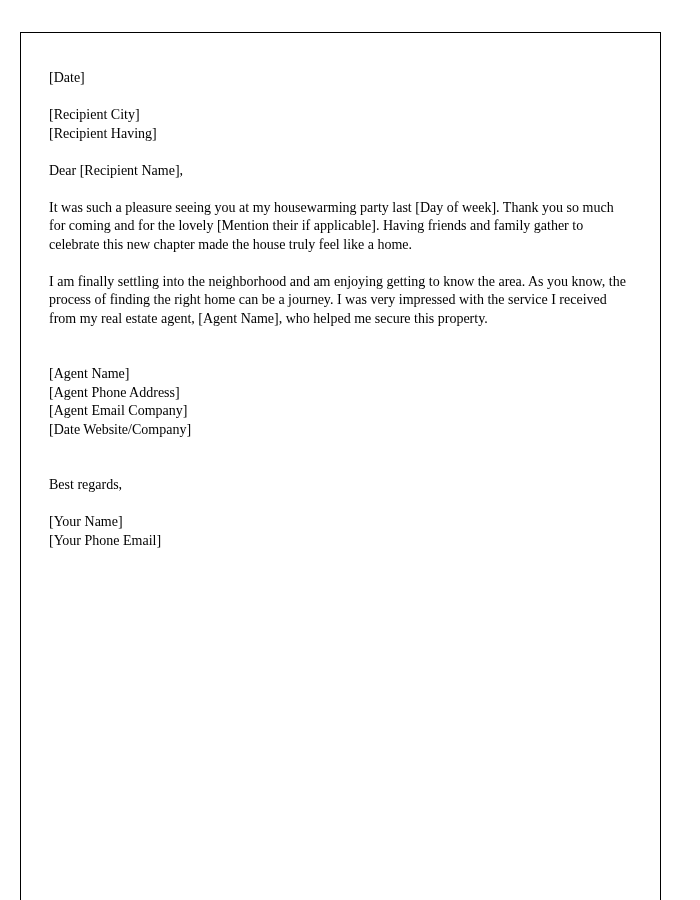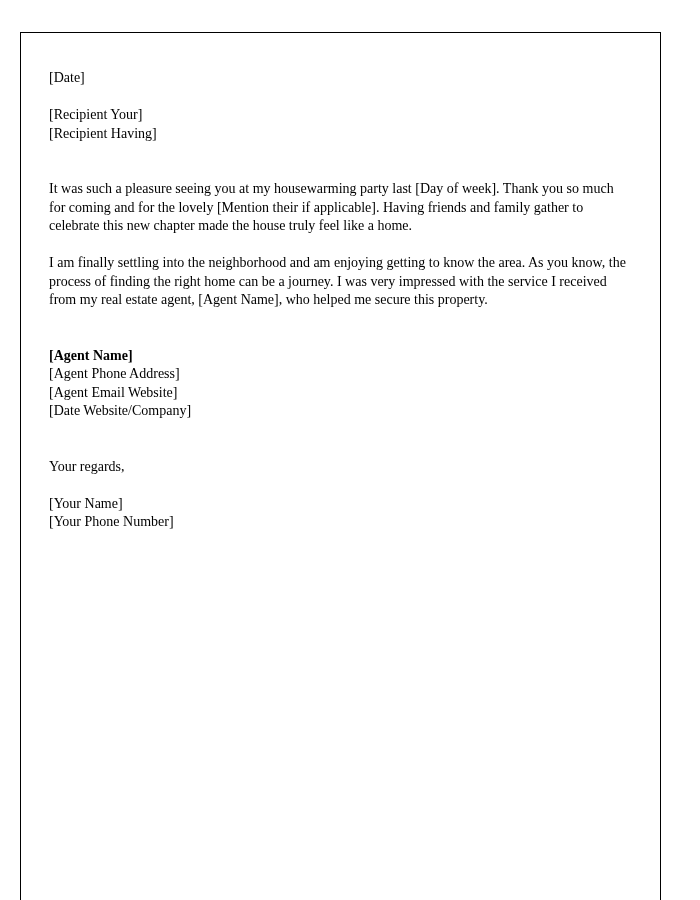--- a/index.html
+++ b/index.html
@@ -22,66 +22,67 @@
     background: #ffffff;
     border: 1px solid #000000;
     padding: 36px 28px;
     color: #000000;
     font-size: 14px;
     line-height: 18.5px;
   }
   .page p { margin: 0; }
   .spacer { height: 18.5px; }
   .para { max-width: 592px; }
-  .bold { font-weight: bold; }
+  .bold { font-weight: normal; }
 </style>
 </head>
 <body>
 
 <div class="page">
 
   <p>[Date]</p>
 
   <div class="spacer"></div>
 
   <div>
-    <p>[Recipient Your]</p>
+    <p>[Recipient City]</p>
     <p>[Recipient Having]</p>
   </div>
 
   <div class="spacer"></div>
 
+  <p>Dear [Recipient Name],</p>
 
   <div class="spacer"></div>
 
   <p class="para">It was such a pleasure seeing you at my housewarming party last [Day of week]. Thank you so much for coming and for the lovely [Mention their if applicable]. Having friends and family gather to celebrate this new chapter made the house truly feel like a home.</p>
 
   <div class="spacer"></div>
 
   <p class="para">I am finally settling into the neighborhood and am enjoying getting to know the area. As you know, the process of finding the right home can be a journey. I was very impressed with the service I received from my real estate agent, [Agent Name], who helped me secure this property.</p>
 
   <div class="spacer"></div>
 
 
   <div class="spacer"></div>
 
   <div>
     <p class="bold">[Agent Name]</p>
     <p>[Agent Phone Address]</p>
-    <p>[Agent Email Website]</p>
+    <p>[Agent Email Company]</p>
     <p>[Date Website/Company]</p>
   </div>
 
   <div class="spacer"></div>
 
 
   <div class="spacer"></div>
 
-  <p>Your regards,</p>
+  <p>Best regards,</p>
 
   <div class="spacer"></div>
 
   <div>
     <p>[Your Name]</p>
-    <p>[Your Phone Number]</p>
+    <p>[Your Phone Email]</p>
   </div>
 
 </div>
 
 </body></html>

